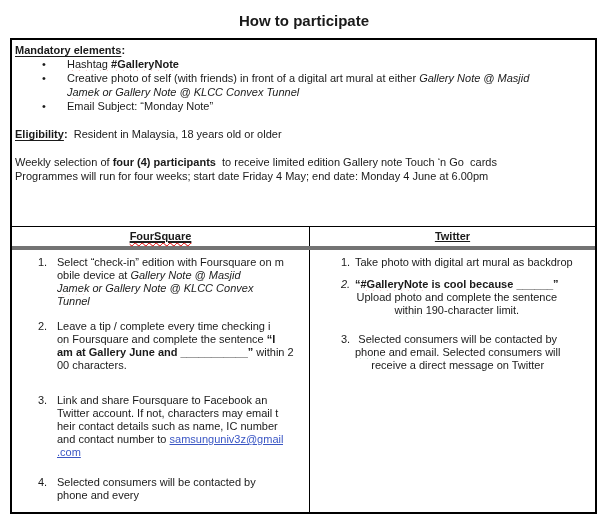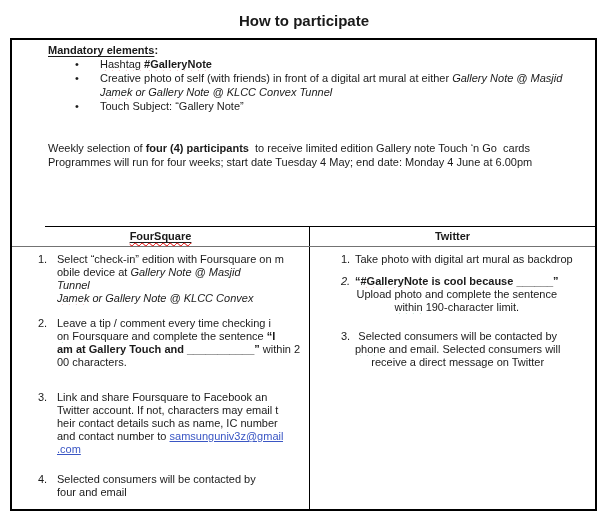--- a/index.html
+++ b/index.html
@@ -21,21 +21,20 @@
   .doc {
     margin: 8px 11px 0 10px;
     border: 2px solid #000;
   }
   
   .top-cell {
     height: 183px;
     padding: 3px 6px 0 3px;
     border-bottom: 1px solid #000;
     overflow: hidden;
-    margin-left: 33px;
   }
   .top-cell .line { height: 14px; line-height: 14px; }
   .sp { height: 14px; }
   
   .line { white-space: pre; overflow: hidden; }
   .line > span { white-space: pre; }
   .b { font-weight: bold; }
   .i { font-style: italic; }
   .u { text-decoration: underline; text-underline-offset: 2px; }
   .sqr {
@@ -55,22 +54,23 @@
     cursor: pointer;
   }
   .glyph { display: inline-block; width: 25px; }
   .bl { padding-left: 27px; }
   .bl-cont { padding-left: 52px; }
   
   .hrow {
     display: flex;
     height: 19px;
     line-height: 18px;
-    border-bottom: 1px solid #737373;
+    border-bottom: 4px solid #737373;
     text-align: center;
+    text-decoration: underline;
   }
   .col-fs { width: 298px; border-right: 1px solid #000; box-sizing: border-box; }
   .col-tw { flex: 1; text-align: center; }
   
   .brow { display: flex; height: 262px; }
   .bcell { padding-top: 6px; overflow: hidden; }
   .brow .line { height: 13px; line-height: 13px; }
   .item { display: flex; }
   .num { flex: none; width: 19px; margin-left: 26px; line-height: 13px; }
   .lines { flex: none; }
@@ -85,68 +85,69 @@
 
 <div class="title">How to participate</div>
 
 <div class="doc">
 
   <div class="top-cell">
     <div class="line"><span class="b u">Mandatory elements</span><span class="b">:</span></div>
     <div class="line bl"><span class="glyph">•</span><span class="sqr">Hashtag</span><span> </span><span class="b sqr">#GalleryNote</span></div>
     <div class="line bl"><span class="glyph">•</span><span>Creative photo of self (with friends) in front of a digital art mural at either </span><span class="i">Gallery Note @ Masjid</span></div>
     <div class="line bl-cont"><span class="i sqr">Jamek</span><span class="i"> or Gallery Note @ KLCC Convex Tunnel</span></div>
-    <div class="line bl"><span class="glyph">•</span><span>Touch Subject: “Gallery Note”</span></div>
+    <div class="line bl"><span class="glyph">•</span><span>Email Subject: “Monday Note”</span></div>
     <div class="sp"></div>
+    <div class="line"><span class="b u">Eligibility</span><span class="b">:  </span><span>Resident in Malaysia, 18 years old or older</span></div>
     <div class="sp"></div>
     <div class="line"><span>Weekly selection of </span><span class="b">four (4) participants</span><span>  to receive limited edition Gallery note Touch ‘n Go  cards</span></div>
-    <div class="line">Programmes will run for four weeks; start date Tuesday 4 May; end date: Monday 4 June at 6.00pm</div>
+    <div class="line">Programmes will run for four weeks; start date Friday 4 May; end date: Monday 4 June at 6.00pm</div>
   </div>
 
   <div class="hrow">
     <div class="col-fs"><span class="u"><span class="b sqr">FourSquare</span></span></div>
     <div class="col-tw"><span class="b">Twitter</span></div>
   </div>
 
   <div class="brow">
 
     <div class="bcell col-fs">
       <div class="item g12">
           <span class="num">1.</span>
           <div class="lines">
             <div class="line">Select “check-in” edition with Foursquare on m</div>
             <div class="line"><span>obile device at </span><span class="i">Gallery Note @ Masjid</span></div>
+            <div class="line"><span class="i sqr">Jamek</span><span class="i"> or Gallery Note @ KLCC Convex</span></div>
             <div class="line i">Tunnel</div>
-            <div class="line"><span class="i sqr">Jamek</span><span class="i"> or Gallery Note @ KLCC Convex</span></div>
           </div>
         </div>
       <div class="item g22">
           <span class="num">2.</span>
           <div class="lines">
-            <div class="line"><span>Leave a tip / comment every time checking </span><span class="sqr">i</span></div>
+            <div class="line"><span>Leave a tip / complete every time checking </span><span class="sqr">i</span></div>
             <div class="line"><span class="sqg">on</span><span> Foursquare and complete the sentence </span><span class="b">“I</span></div>
-            <div class="line"><span class="b">am at Gallery Touch and ___________”</span><span> within 2</span></div>
+            <div class="line"><span class="b">am at Gallery June and ___________”</span><span> within 2</span></div>
             <div class="line">00 characters.</div>
           </div>
         </div>
       <div class="item g17">
           <span class="num">3.</span>
           <div class="lines">
             <div class="line">Link and share Foursquare to Facebook an</div>
             <div class="line">Twitter account. If not, characters may email t</div>
             <div class="line">heir contact details such as name, IC number</div>
             <div class="line"><span>and contact number to </span><span class="link">samsunguniv3z@gmail</span></div>
             <div class="line"><span class="link">.com</span></div>
           </div>
         </div>
       <div class="item">
           <span class="num">4.</span>
           <div class="lines">
             <div class="line">Selected consumers will be contacted by</div>
-            <div class="line">four and email</div>
+            <div class="line">phone and every</div>
           </div>
         </div>
     </div>
 
     <div class="bcell col-tw">
       <div class="item g9">
           <span class="num">1.</span>
           <div class="lines">
             <div class="line">Take photo with digital art mural as backdrop</div>
           </div>

